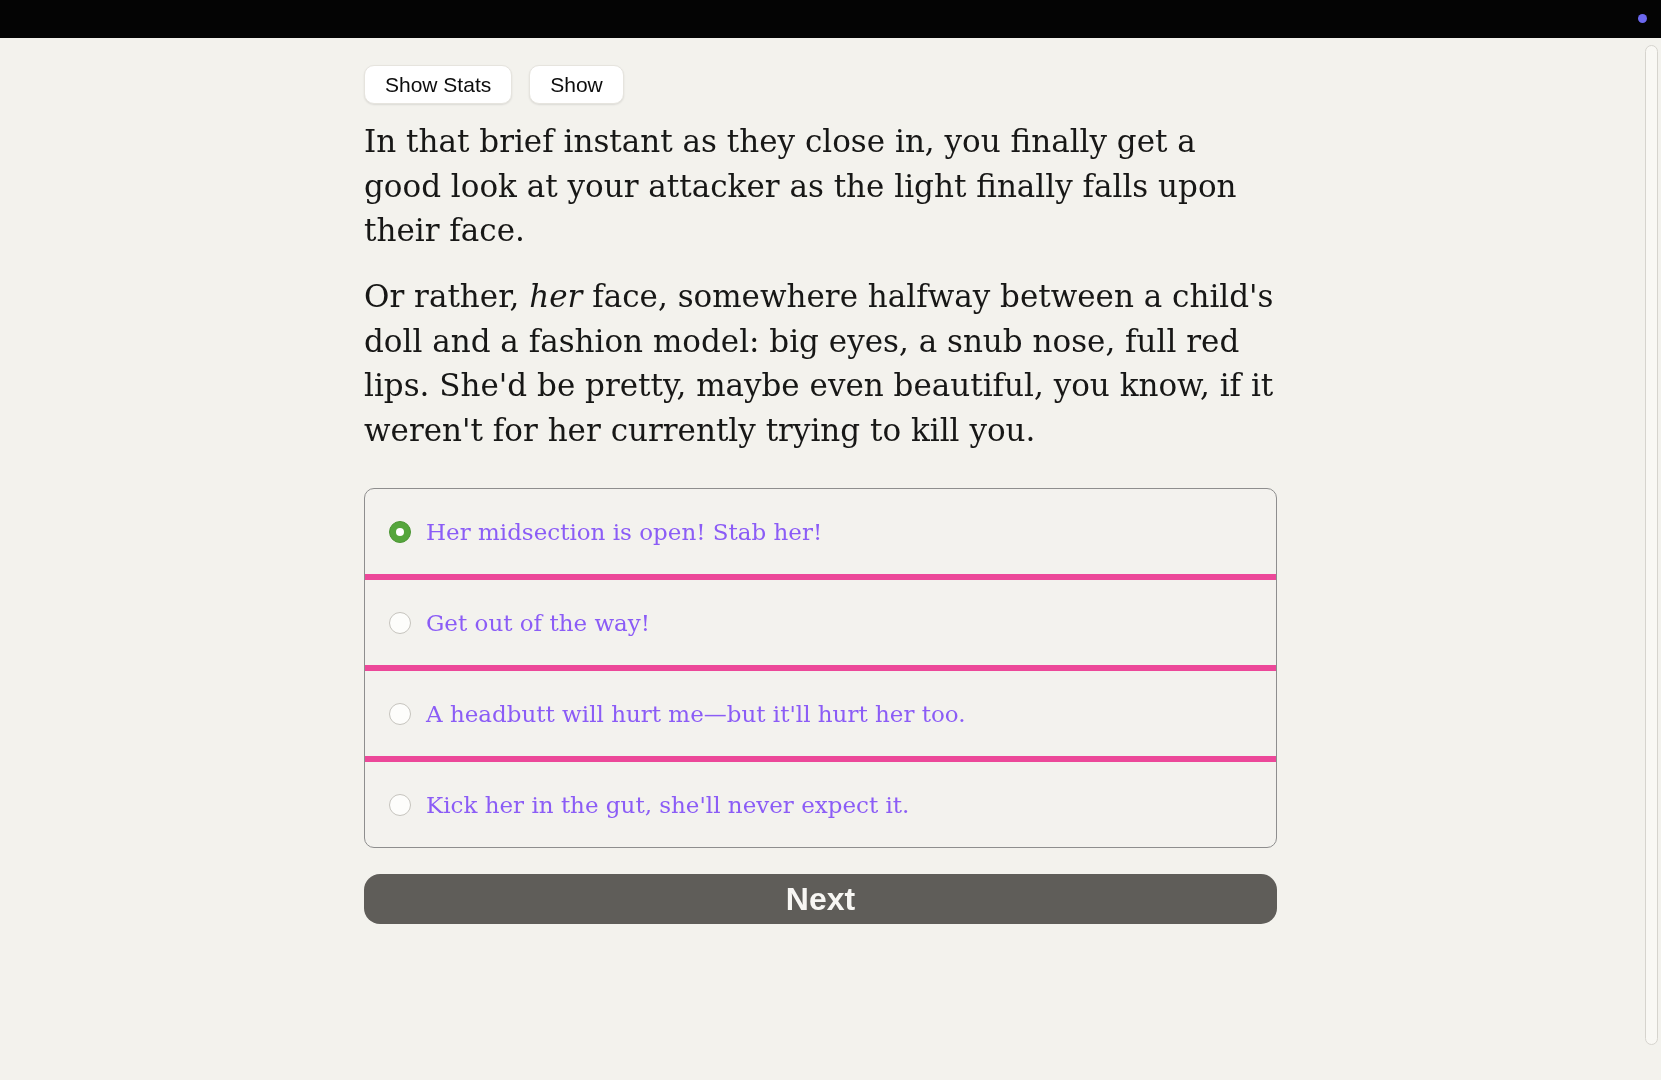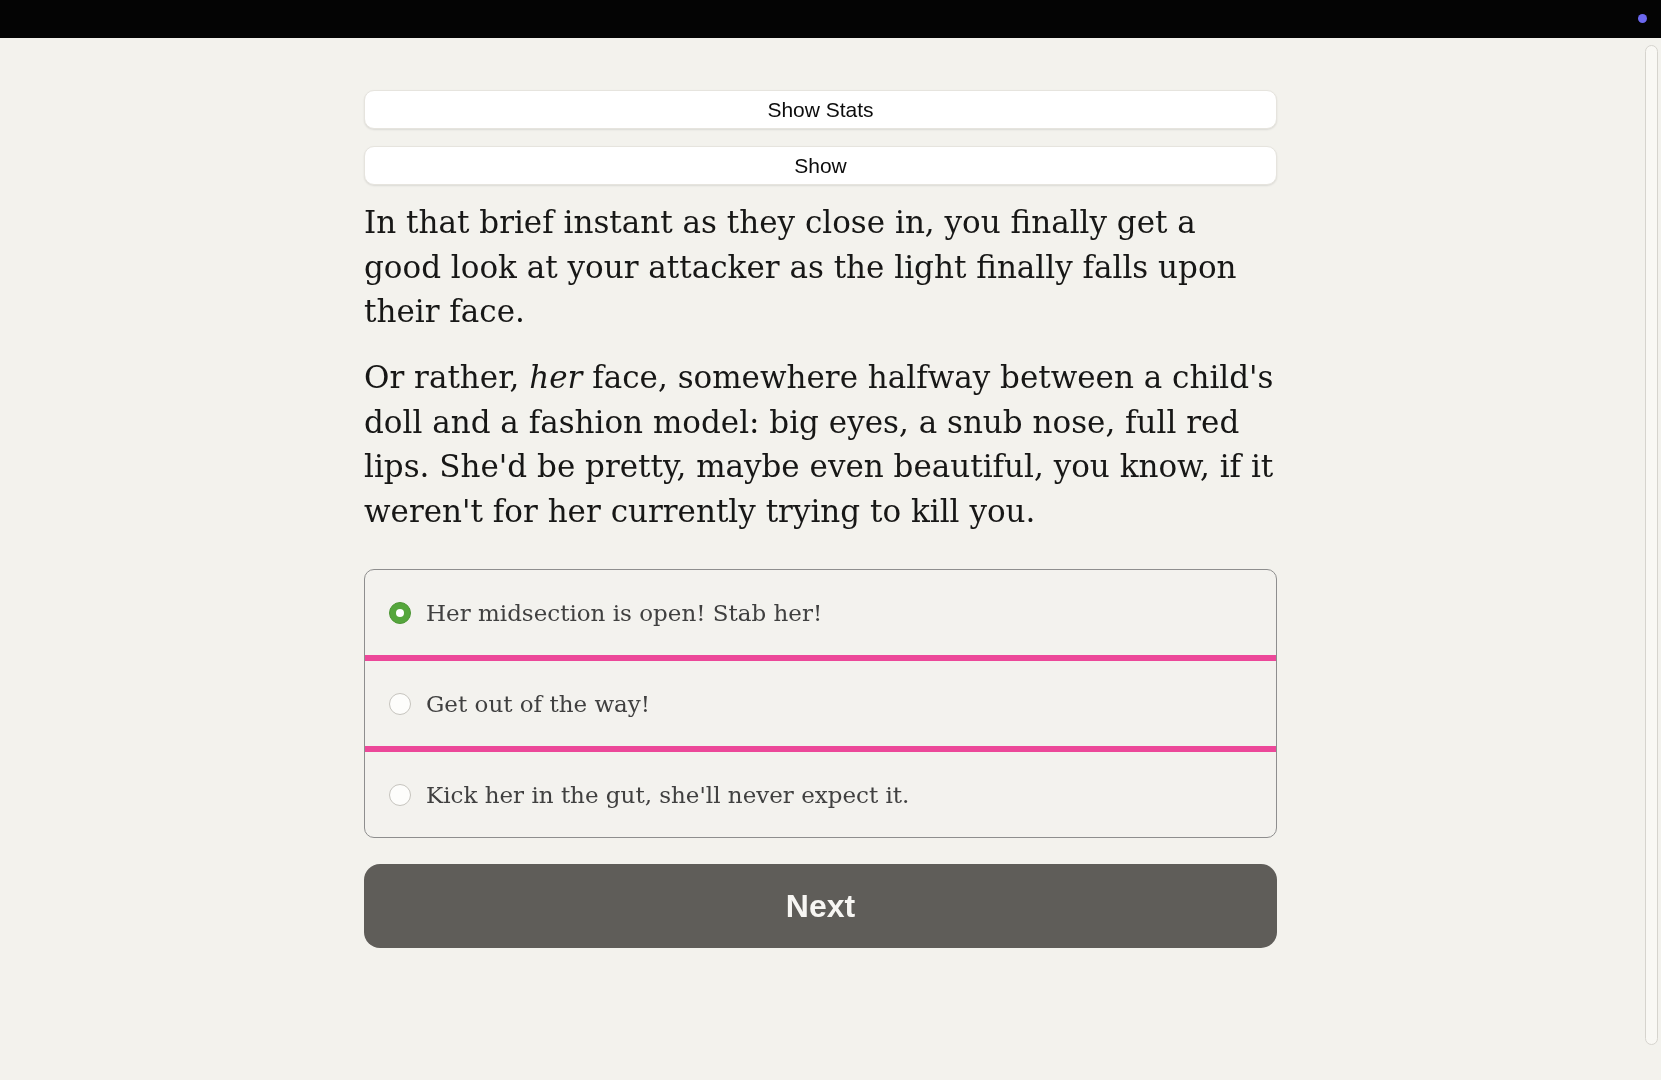--- a/index.html
+++ b/index.html
@@ -32,21 +32,21 @@
     border: 1px solid #d6d4ce;
     box-sizing: border-box;
   }
 
   
   .content {
     position: absolute; left: 364px; top: 38px;
     width: 913px;
   }
 
-  .toolbar { margin-top: 52px; display: flex; gap: 17px; flex-direction: column; }
+  .toolbar { margin-top: 27px; display: flex; gap: 17px; }
   .toolbar button {
     height: 39px;
     padding: 0 20px;
     background: #ffffff;
     border: 1px solid #e6e4de;
     border-radius: 10px;
     box-shadow: 0 1px 2px rgba(0,0,0,0.10);
     font-family: "Liberation Sans", sans-serif;
     font-size: 21px;
     font-weight: 500;
@@ -98,27 +98,27 @@
     position: absolute;
     left: 50%; top: 50%;
     width: 8px; height: 8px;
     transform: translate(-50%, -50%);
     border-radius: 50%;
     background: #ffffff;
   }
   .choice-label {
     font-family: "DejaVu Serif", "Liberation Serif", serif;
     font-size: 23px;
-    color: #404040;
+    color: #8b5cf6;
   }
 
   .next-btn {
     display: block;
     width: 100%;
-    height: 84px;
+    height: 50px;
     margin-top: 26px;
     border: none;
     border-radius: 16px;
     background: #5f5d59;
     color: #f7f6f3;
     font-family: "Liberation Sans", sans-serif;
     font-size: 32px;
     font-weight: bold;
     cursor: pointer;
   }
@@ -147,18 +147,22 @@
       <label class="choice-row">
     <span class="radio selected"></span>
     <span class="choice-label">Her midsection is open! Stab her!</span>
   </label>
       <label class="choice-row">
     <span class="radio"></span>
     <span class="choice-label">Get out of the way!</span>
   </label>
       <label class="choice-row">
     <span class="radio"></span>
+    <span class="choice-label">A headbutt will hurt me—but it'll hurt her too.</span>
+  </label>
+      <label class="choice-row">
+    <span class="radio"></span>
     <span class="choice-label">Kick her in the gut, she'll never expect it.</span>
   </label>
     </div>
 
   <button class="next-btn">Next</button>
 </main>
 
 </body></html>

